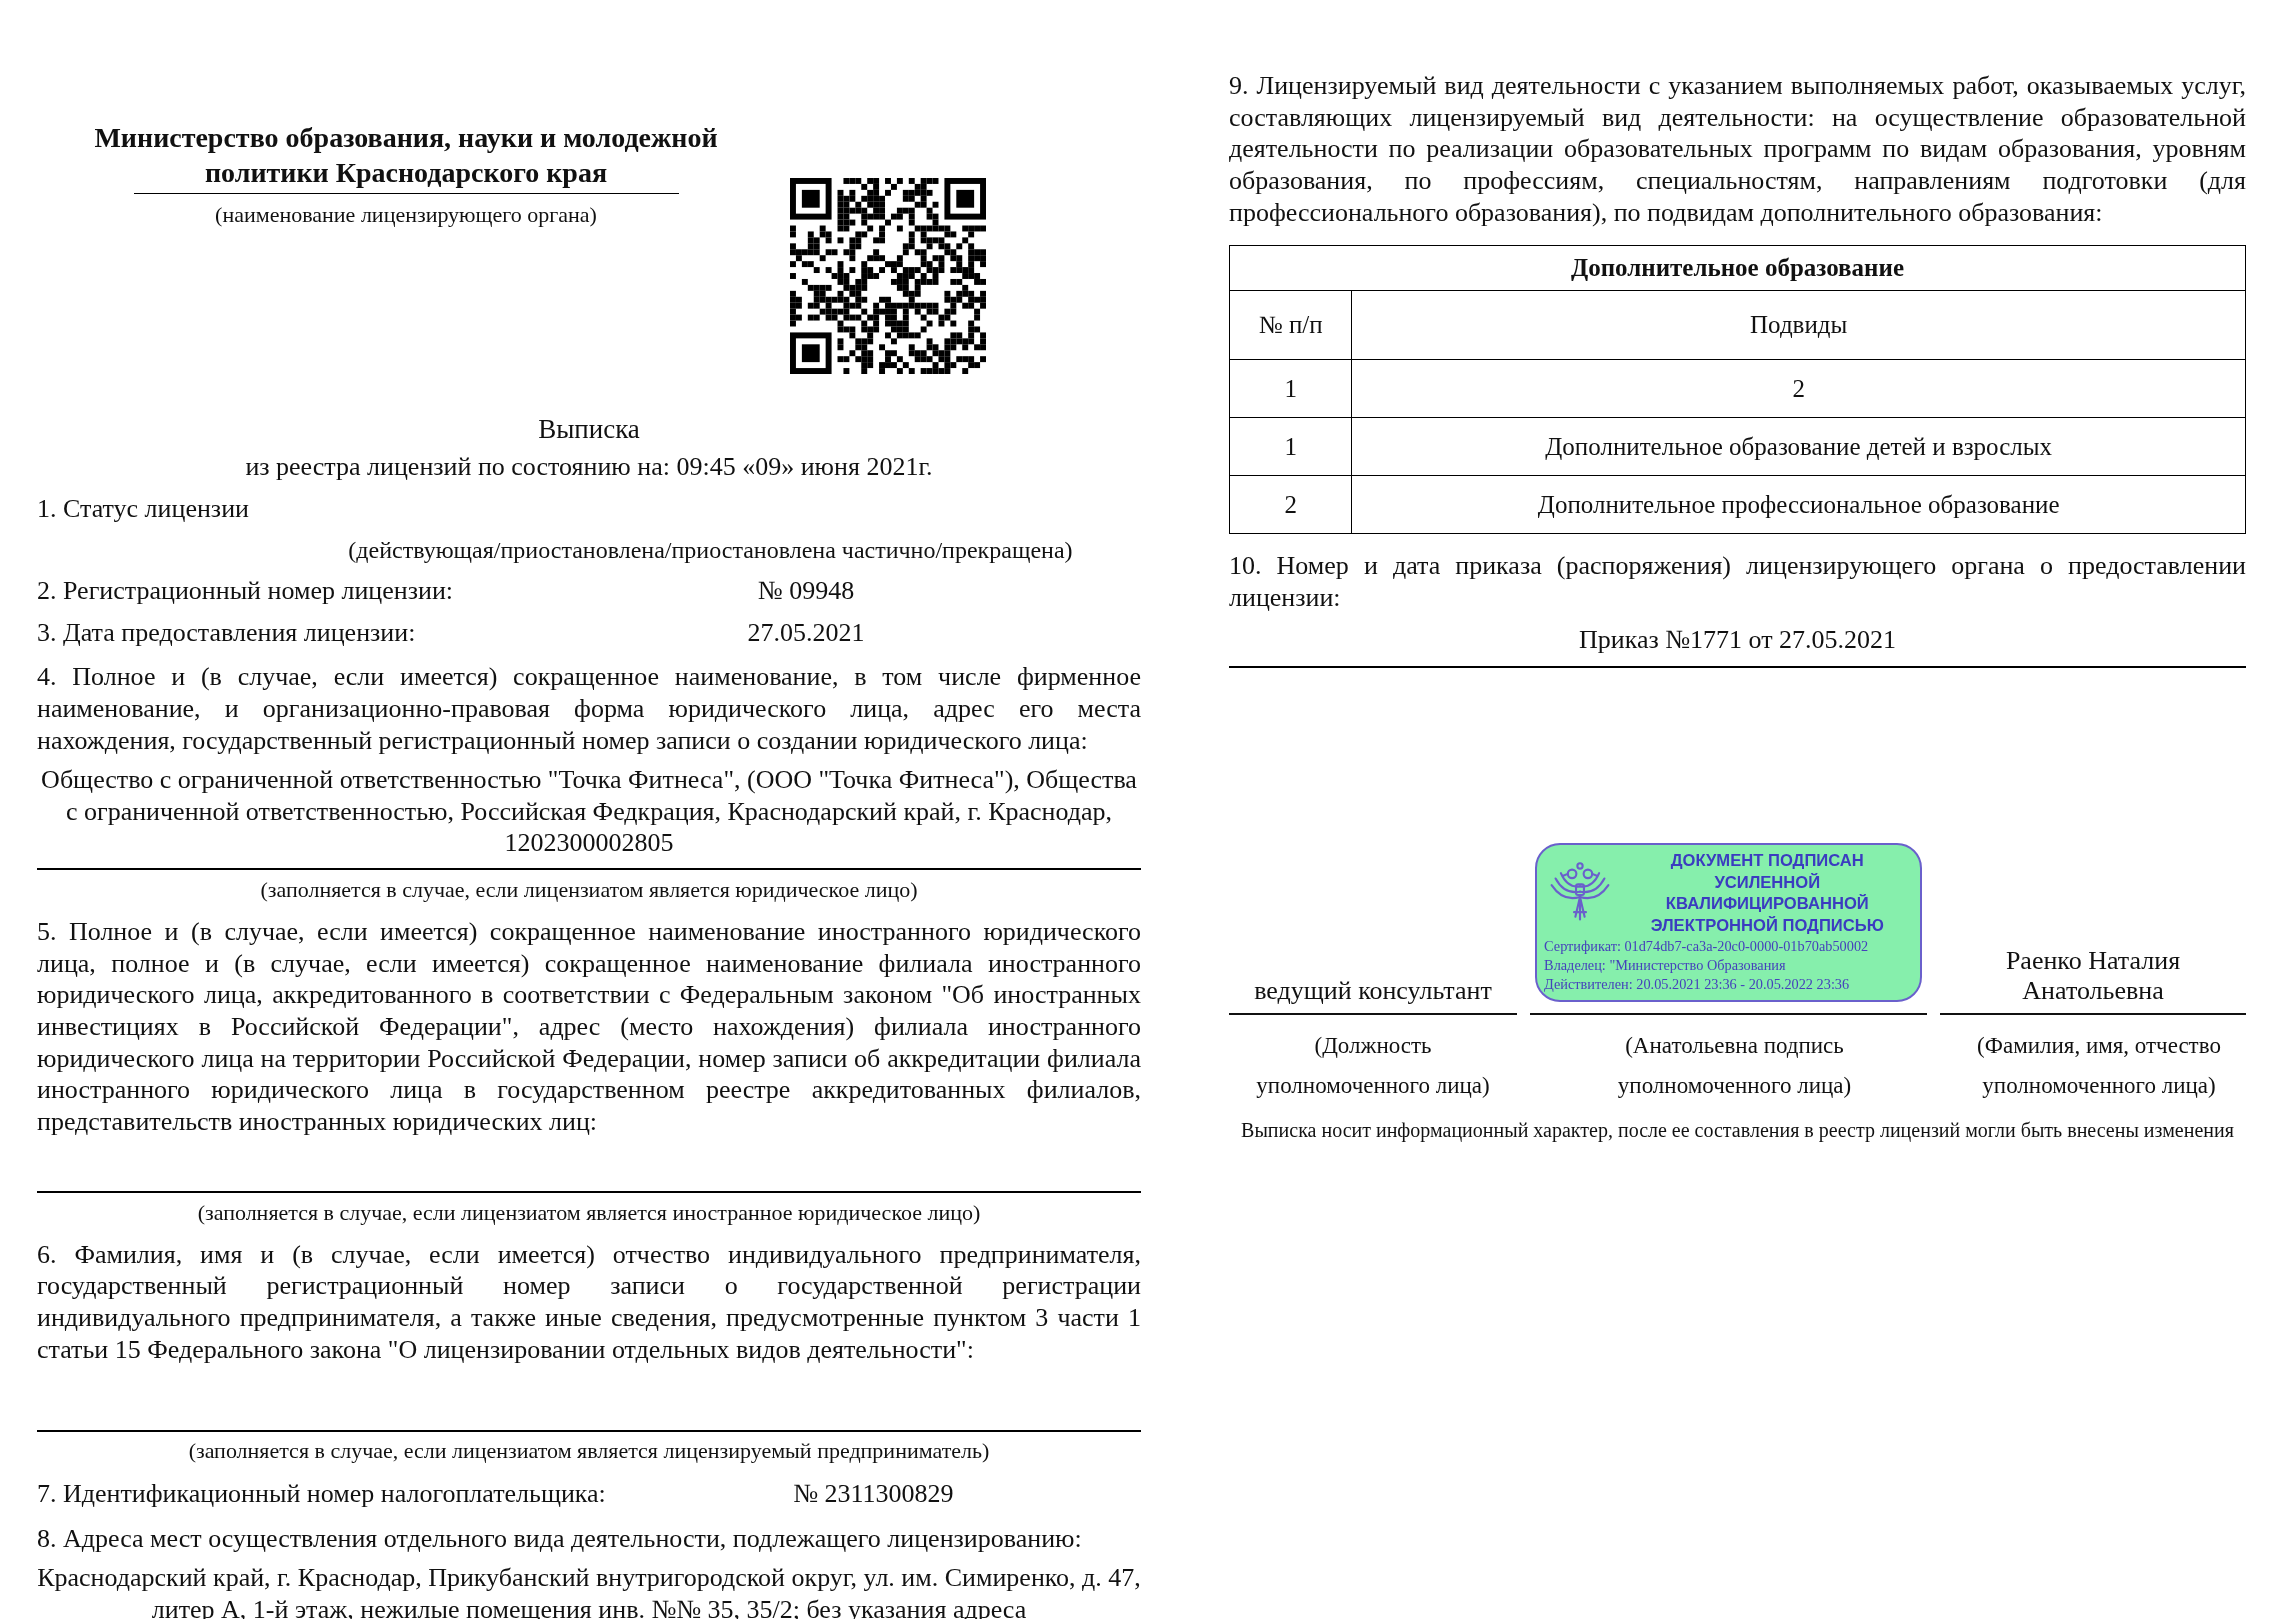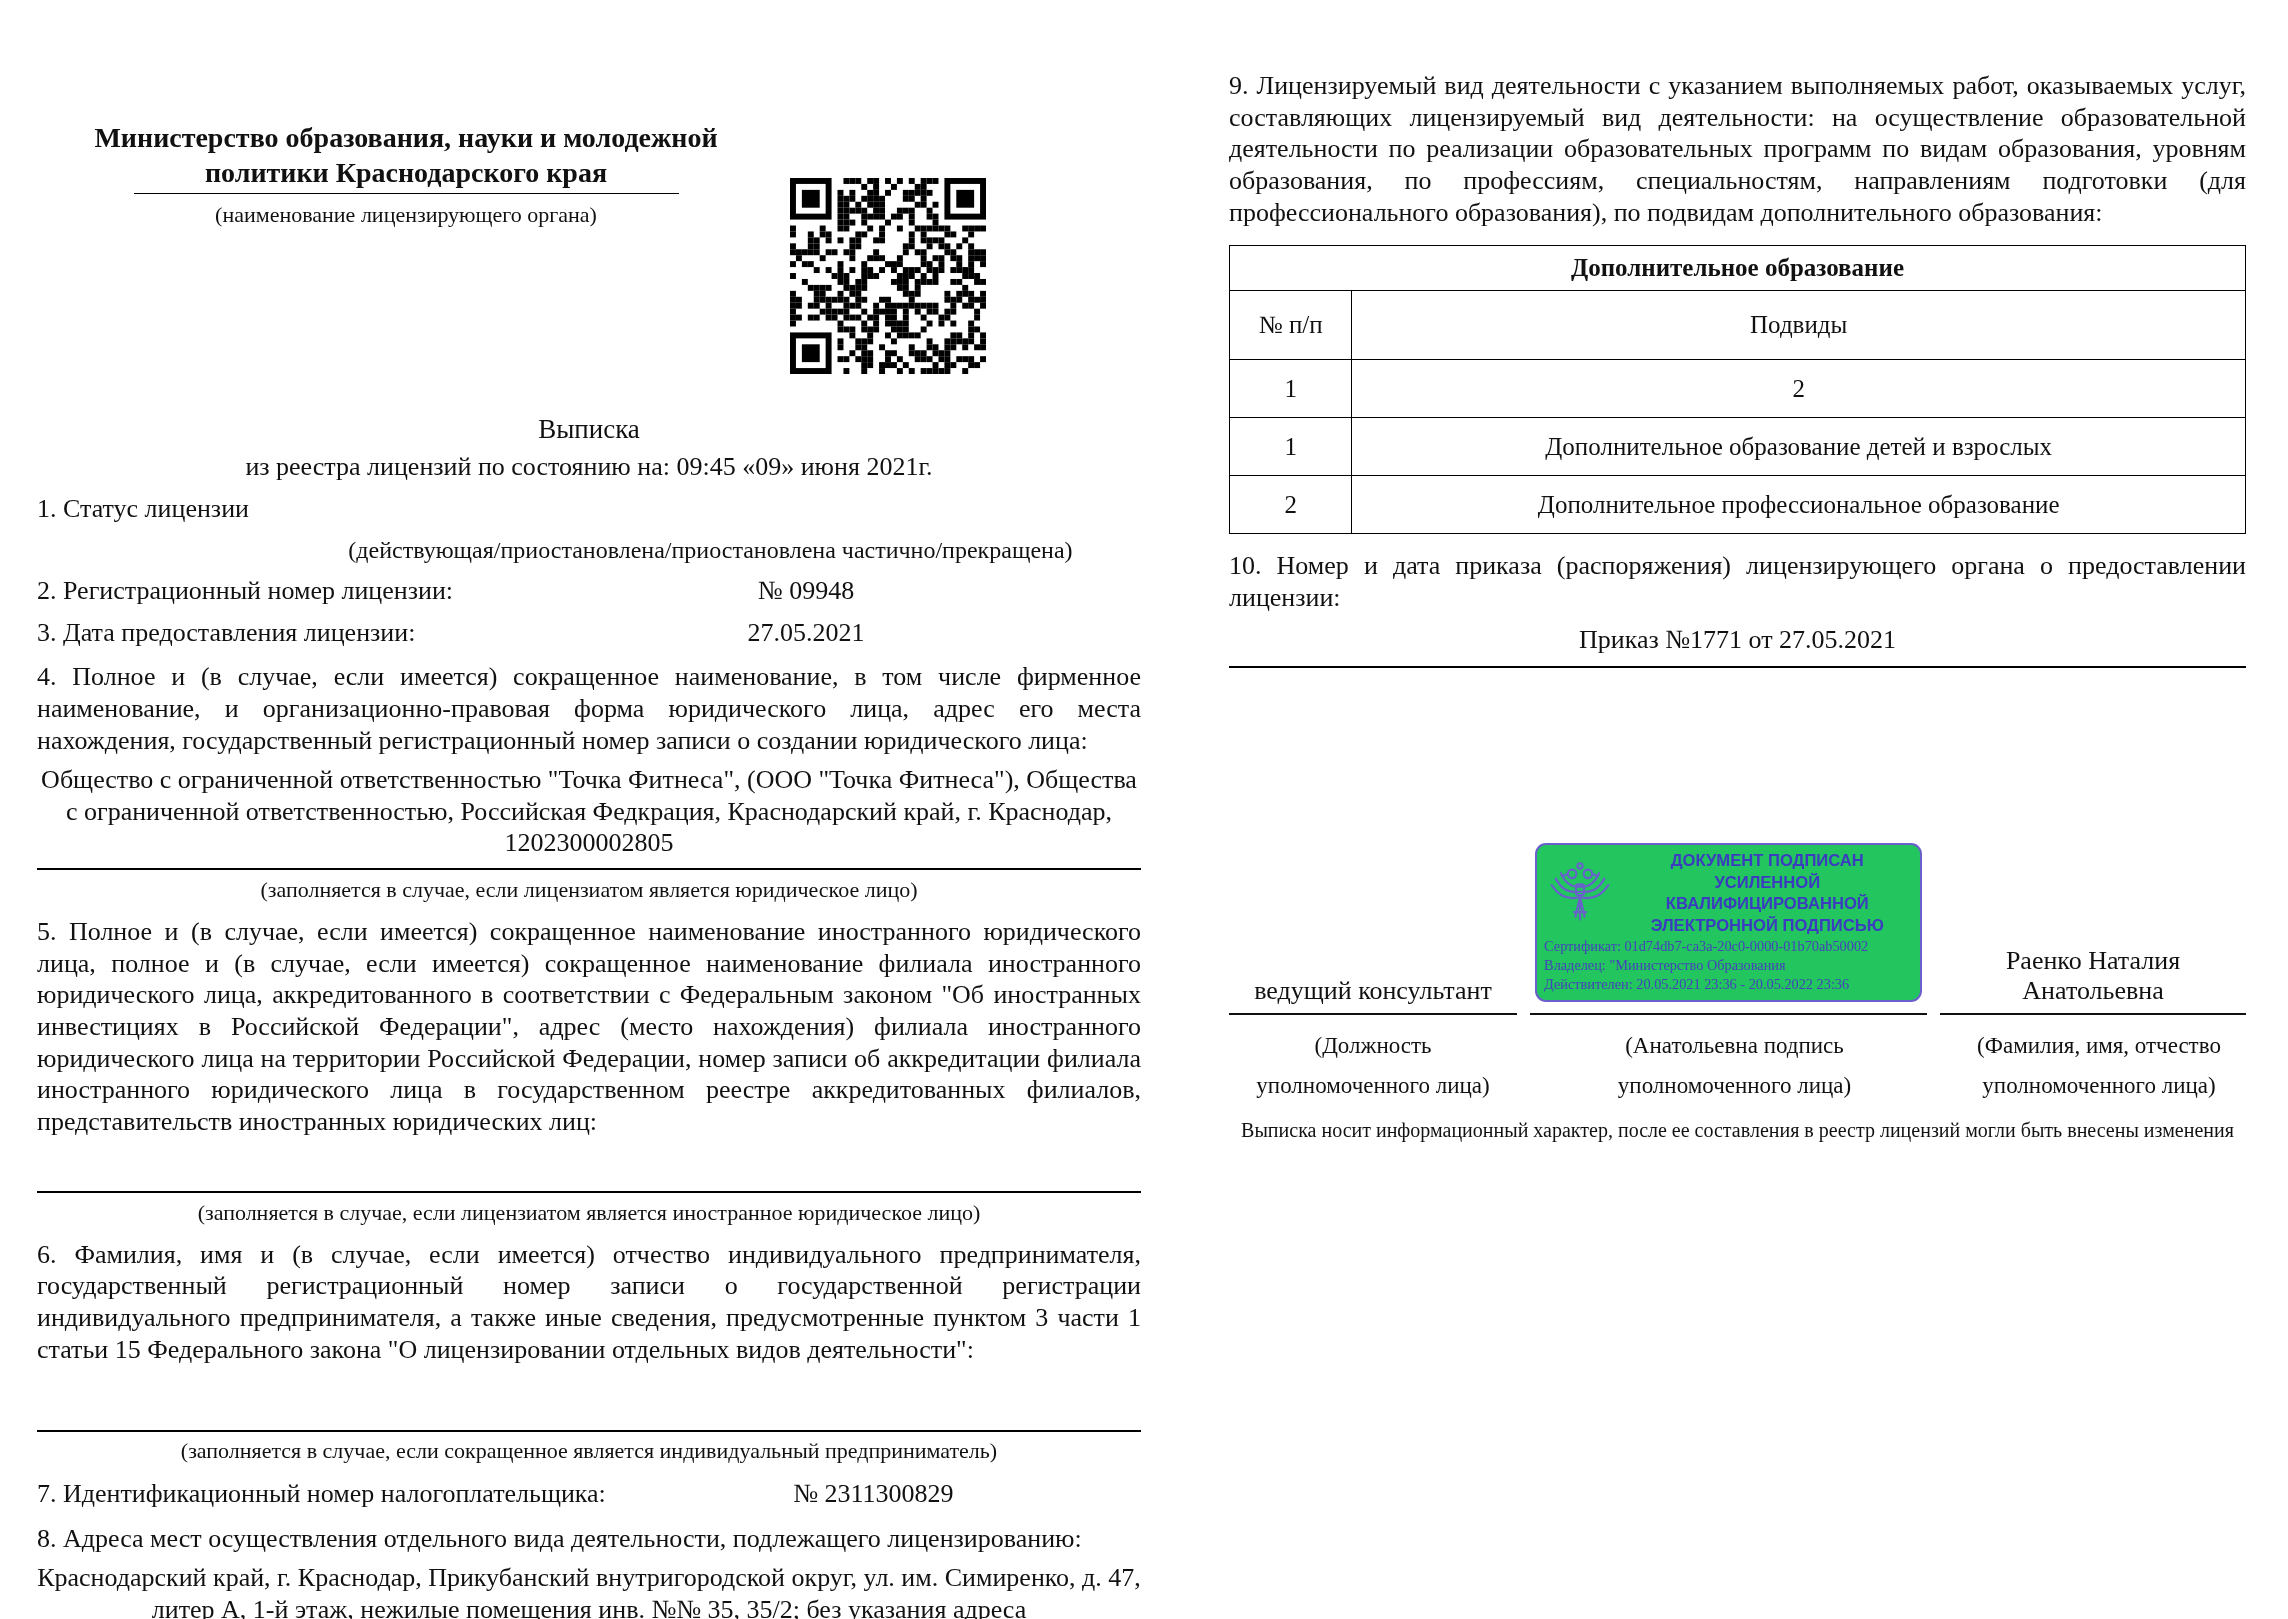--- a/index.html
+++ b/index.html
@@ -50,22 +50,22 @@
   .sig-col{border-bottom:2.8px solid #111;text-align:center;font-size:26px;padding-bottom:7.4px;}
   .sig-cap-grid{display:grid;grid-template-columns:288px 397px 1fr;column-gap:19px;margin-top:11px;}
   .sig-cap{text-align:center;font-size:23px;line-height:1.7;}
   .sig-cap > div{margin:0 auto;}
   .cap-w1{max-width:251px;}
   .cap-w2{max-width:251px;}
   .cap-w3{max-width:286px;}
   .footnote{text-align:center;font-size:20px;margin-top:14px;}
 
   
-  .stamp{border:2.8px solid #6a60cc;border-radius:11px;width:367px;margin:0 auto 3.7px auto;
-         padding:5.5px 9.2px 6.5px 7.4px;background:#22c55e;text-align:left;}
+  .stamp{border:2.8px solid #6a60cc;border-radius:25px;width:367px;margin:0 auto 3.7px auto;
+         padding:5.5px 9.2px 6.5px 7.4px;background:#86efac;text-align:left;}
   .stamp-top{display:flex;align-items:center;gap:7.4px;}
   .eagle{width:72px;height:66px;flex:none;}
   .stamp-title{flex:1;text-align:center;font-family:"Liberation Sans", sans-serif;
                font-weight:bold;font-size:16.6px;line-height:1.3;color:#3b3cc0;}
   .stamp-details{font-size:14.3px;line-height:1.32;color:#4542bb;margin-top:0.9px;}
 </style>
 </head>
 <body>
 
 <div class="page page-left">
@@ -549,21 +549,21 @@
   <div class="fill-caption">(заполняется в случае, если лицензиатом является юридическое лицо)</div>
 
   <div class="para">5. Полное и (в случае, если имеется) сокращенное наименование иностранного юридического лица, полное и (в случае, если имеется) сокращенное наименование филиала иностранного юридического лица, аккредитованного в соответствии с Федеральным законом "Об иностранных инвестициях в Российской Федерации", адрес (место нахождения) филиала иностранного юридического лица на территории Российской Федерации, номер записи об аккредитации филиала иностранного юридического лица в государственном реестре аккредитованных филиалов, представительств иностранных юридических лиц:</div>
   <div class="spacer-s"></div>
   <div class="rule"></div>
   <div class="fill-caption">(заполняется в случае, если лицензиатом является иностранное юридическое лицо)</div>
 
   <div class="para">6. Фамилия, имя и (в случае, если имеется) отчество индивидуального предпринимателя, государственный регистрационный номер записи о государственной регистрации индивидуального предпринимателя, а также иные сведения, предусмотренные пунктом 3 части 1 статьи 15 Федерального закона "О лицензировании отдельных видов деятельности":</div>
   <div class="spacer-m"></div>
   <div class="rule"></div>
-  <div class="fill-caption">(заполняется в случае, если сокращенное является индивидуальный предприниматель)</div>
+  <div class="fill-caption">(заполняется в случае, если лицензиатом является лицензируемый предприниматель)</div>
 
   <div class="row" style="margin-top:14.8px;">
     <span class="lbl lbl-w">7. Идентификационный номер налогоплательщика:</span>
     <span class="val">№ 2311300829</span>
   </div>
 
   <div class="para" style="margin-top:14px;">8. Адреса мест осуществления отдельного вида деятельности, подлежащего лицензированию:</div>
   <div class="value-block">Краснодарский край, г. Краснодар, Прикубанский внутригородской округ, ул. им. Симиренко, д. 47, литер А, 1-й этаж, нежилые помещения инв. №№ 35, 35/2; без указания адреса</div>
   <div class="rule" style="margin-top:5.5px;"></div>
 

